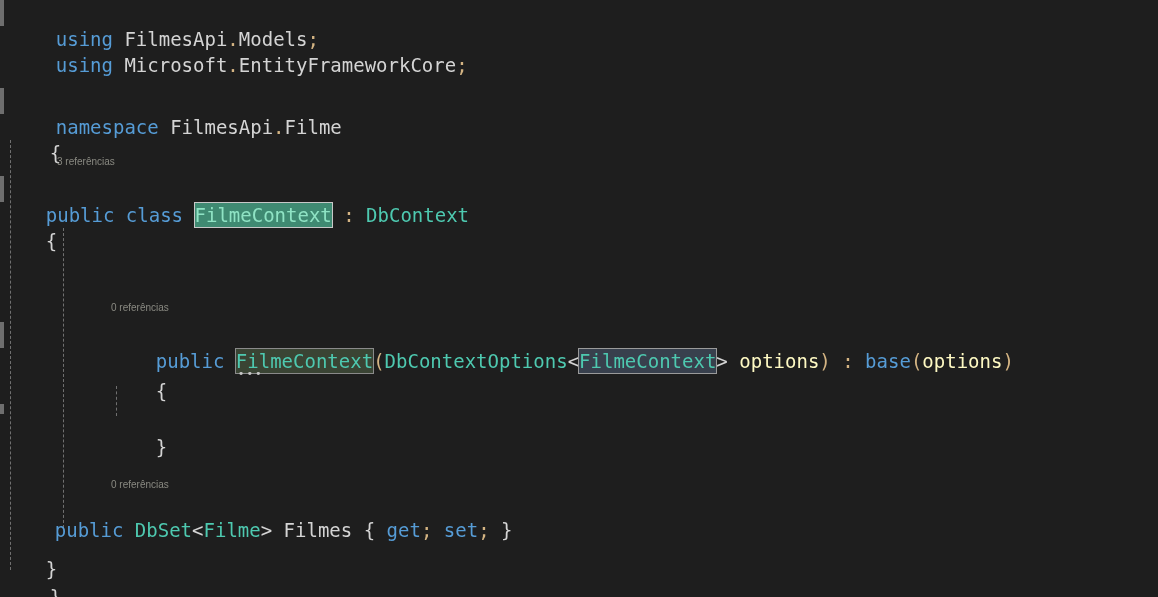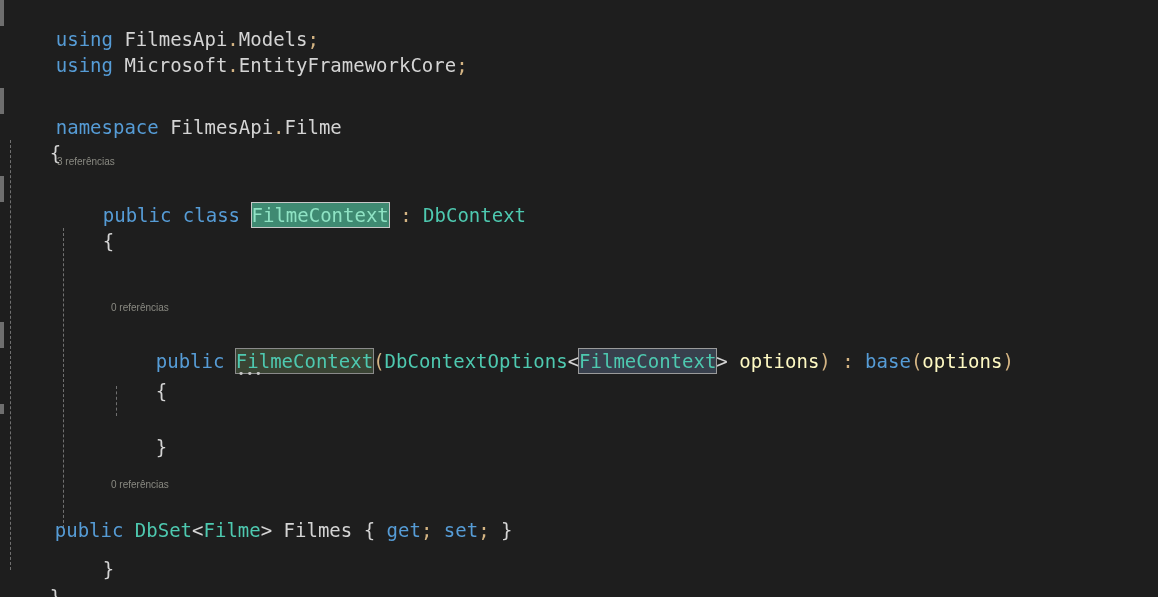--- a/index.html
+++ b/index.html
@@ -27,21 +27,21 @@
   
   .line{
     position:absolute;left:0;right:0;height:26px;
     line-height:26px;
     font-size:19px;
     white-space:pre;
     color:#d4d4d4;
     letter-spacing:0px;
   }
   .ind1{padding-left:10px;}
-  .ind2{padding-left:57px;}
+  .ind2{}
   .ind3{padding-left:110px;}
   
   .codelens{
     position:absolute;height:22px;line-height:22px;
     font-family:"Liberation Sans","DejaVu Sans",sans-serif;
     font-size:10px;
     color:#8a8a82;
     white-space:pre;
     cursor:pointer;
   }

